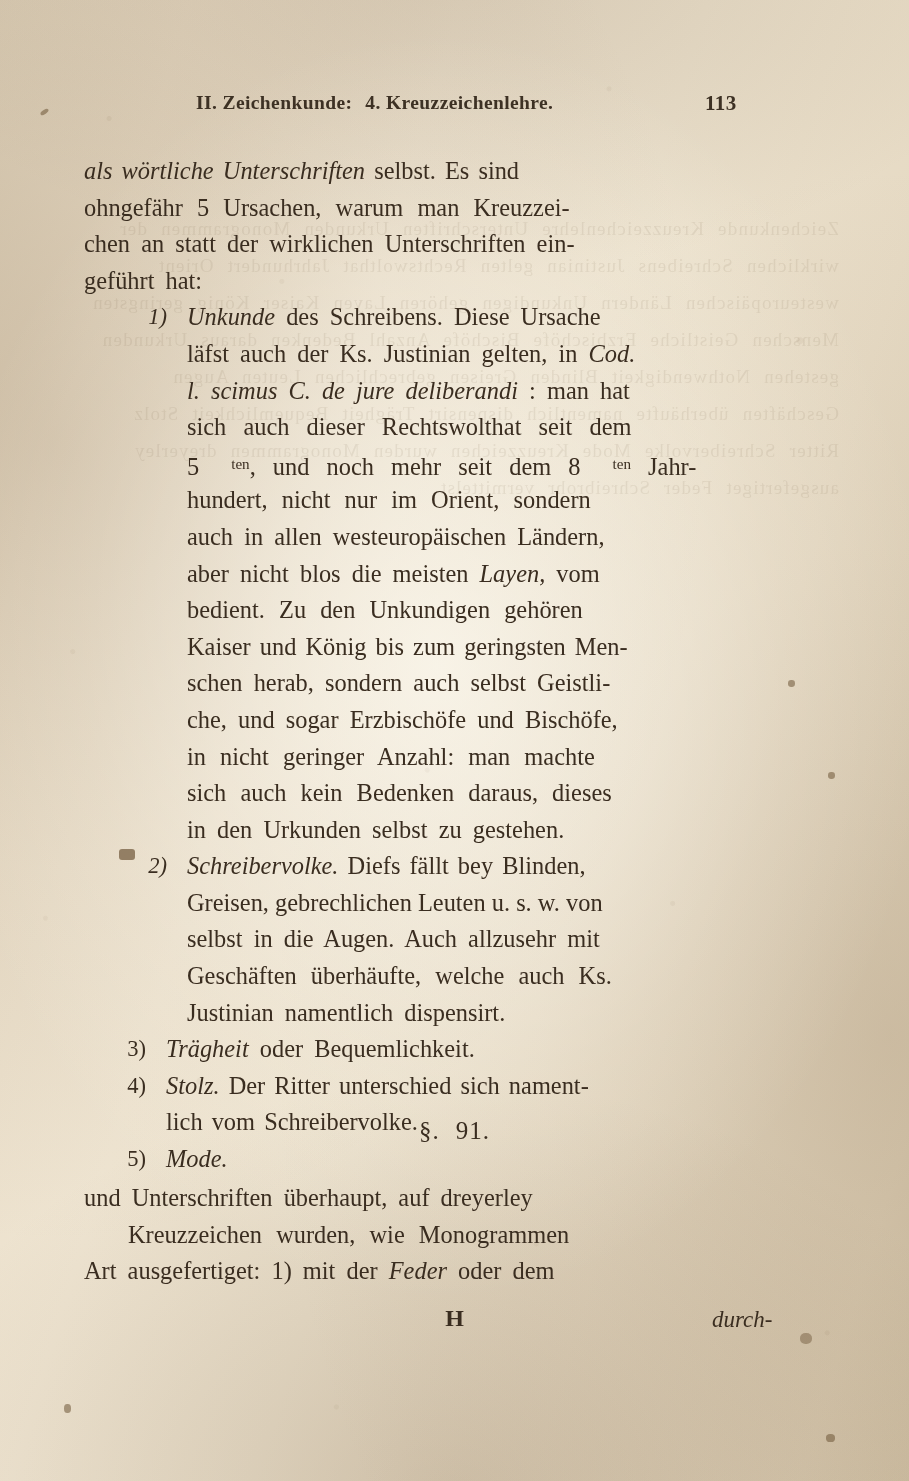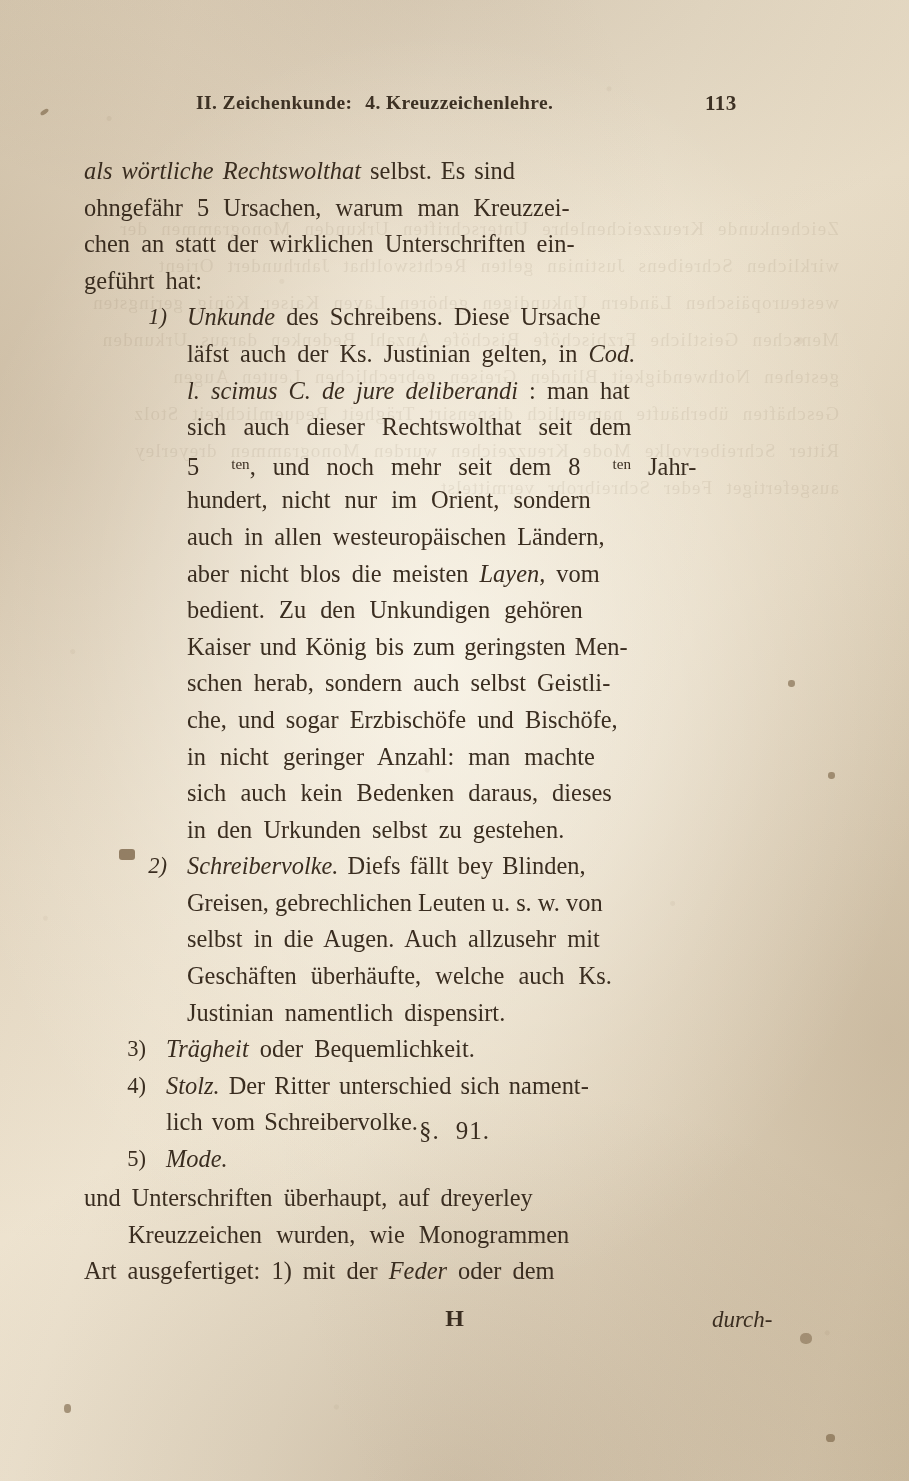--- a/index.html
+++ b/index.html
@@ -205,21 +205,21 @@
   <div id="head" class="ink">
     <div class="hd-title">
       <span>II. Zeichenkunde:</span><span class="hd-sep"></span><span>4. Kreuzzeichenlehre.</span>
     </div>
     <div class="hd-page">113</div>
   </div>
 
   <div id="body" class="ink">
 
     <div>
-      <div class="ln w1"><span class="it">als wörtliche Rechtswolthat</span><span> selbst.    Es sind</span></div>
+      <div class="ln w1"><span class="it">als wörtliche Unterschriften</span><span> selbst.    Es sind</span></div>
       <div class="ln w3"><span>ohngefähr 5 Ursachen,  warum man Kreuzzei-</span></div>
       <div class="ln w2"><span>chen an statt  der wirklichen Unterschriften ein-</span></div>
       <div class="ln w2"><span>geführt hat:</span></div>
     </div>
 
     <div class="item">
       <div class="ln w2 ind-a">
         <span class="num num-a it">1)</span><span class="it">Unkunde</span><span> des Schreibens.    Diese Ursache</span>
       </div>
       <div class="ln w2 ind-a"><span>läfst auch der Ks. Justinian gelten, in </span><span class="it">Cod.</span></div>

